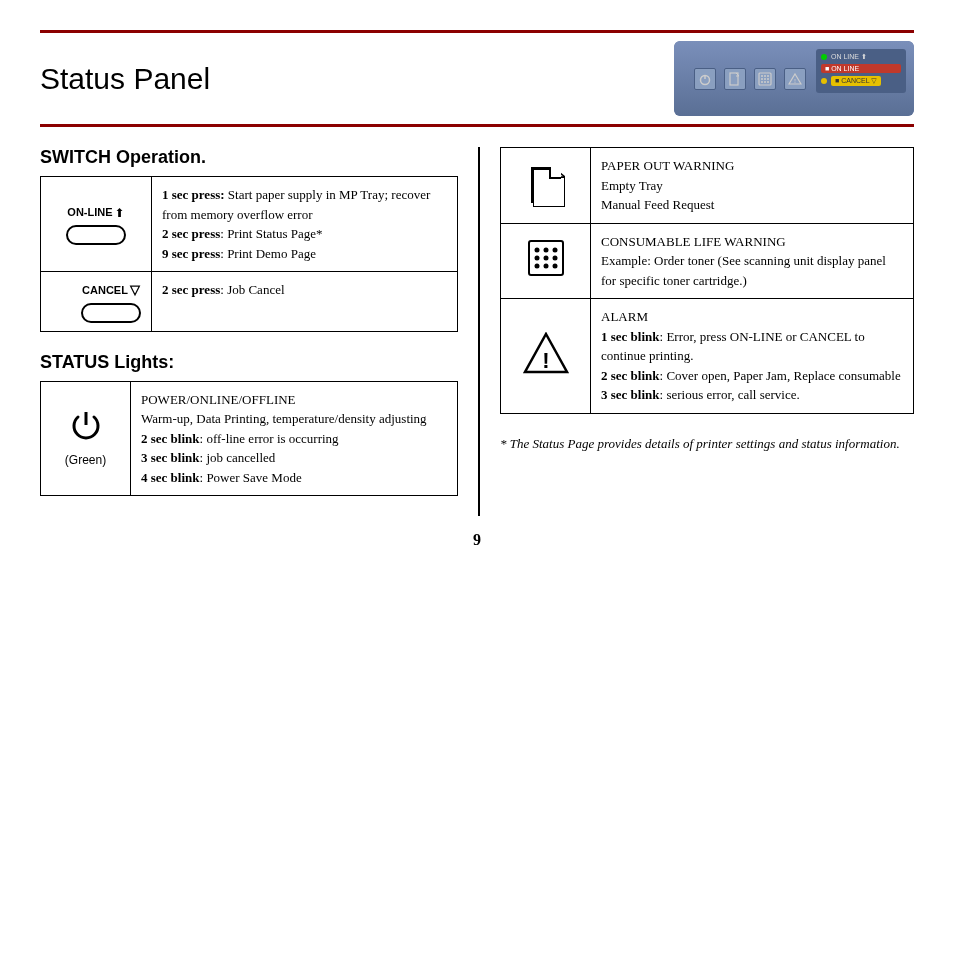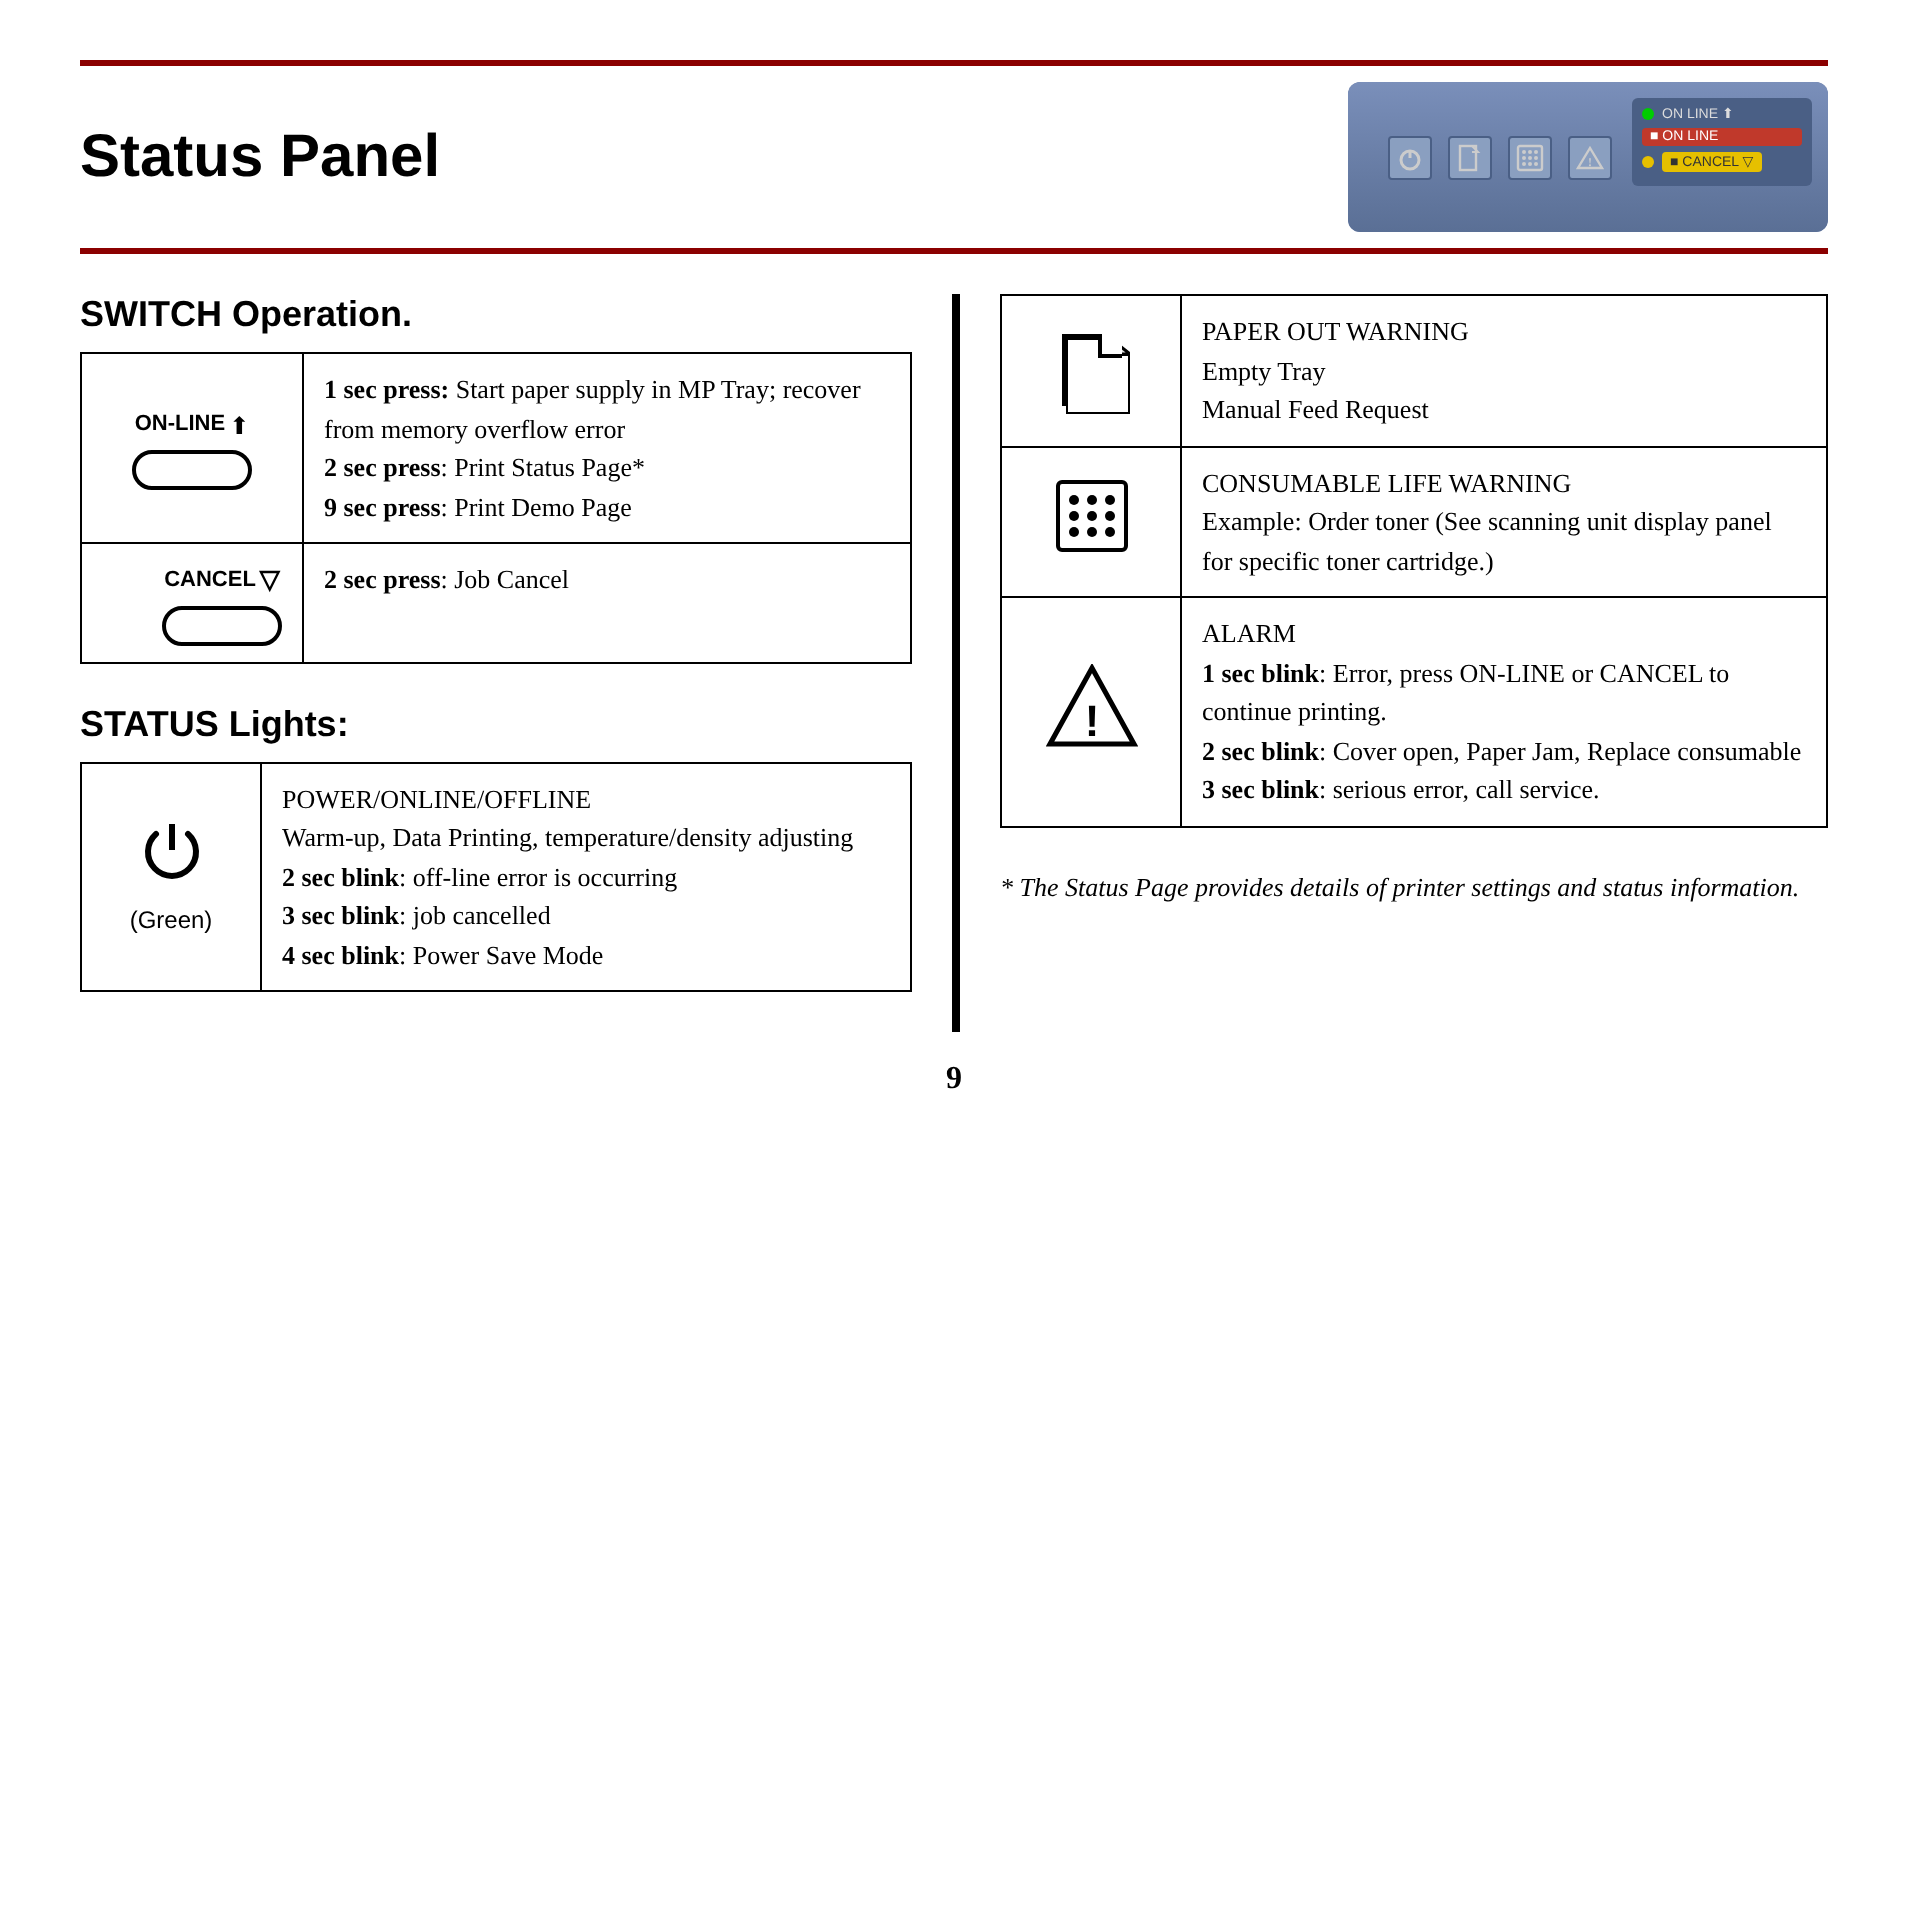--- a/index.html
+++ b/index.html
@@ -26,21 +26,21 @@
       align-items: center;
       justify-content: space-between;
       border-top: 3px solid #8b0000;
       border-bottom: 3px solid #8b0000;
       padding: 8px 0;
       margin-bottom: 20px;
     }
 
     .header-title {
       font-size: 30px;
-      font-weight: bold;
+      font-weight: normal;
       font-family: Arial, sans-serif;
     }
 
     .printer-image {
       width: 240px;
       height: 75px;
       background: #6a7fa8;
       border-radius: 6px;
       position: relative;
       display: flex;
@@ -107,21 +107,21 @@
 
     
     .main-content {
       display: flex;
       gap: 0;
     }
 
     .left-col {
       width: 440px;
       padding-right: 20px;
-      border-right: 4px solid #000000;
+      border-right: 2px solid #000000;
     }
 
     .right-col {
       flex: 1;
       padding-left: 20px;
     }
 
     
     .section-title {
       font-size: 18px;

